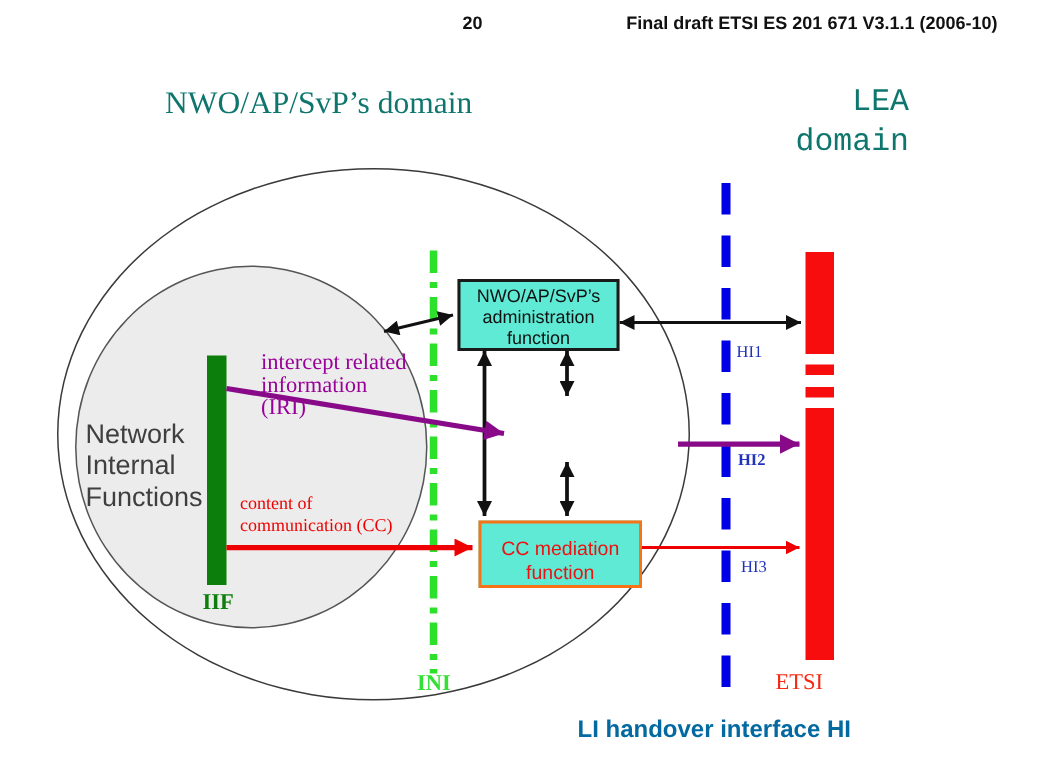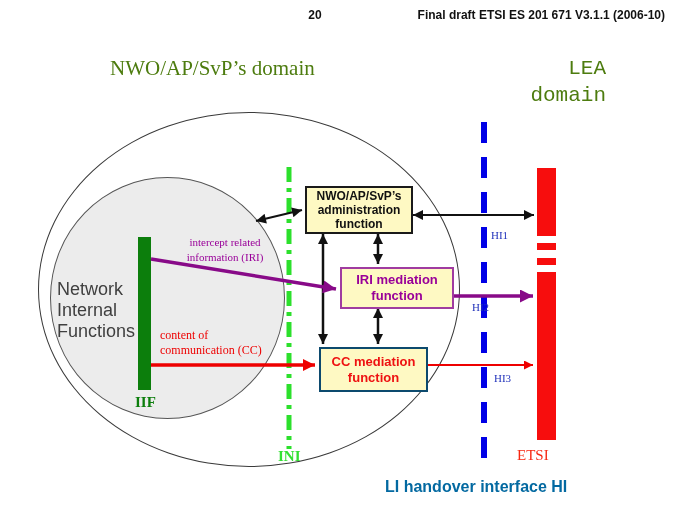--- a/index.html
+++ b/index.html
@@ -2,39 +2,39 @@
 <html><head>
 <meta charset="utf-8">
 <style>
   html,body{margin:0;padding:0;background:#fff;}
   #page{position:relative;width:700px;height:516px;background:#fff;overflow:hidden;
         font-family:"Liberation Sans",sans-serif;}
   .abs{position:absolute;}
   
   .hdr{font-weight:bold;font-size:12px;color:#111;}
   
-  .domain-title{font-family:"Liberation Serif",serif;font-size:21px;color:#4d7c0f;}
+  .domain-title{font-family:"Liberation Serif",serif;font-size:21px;color:#0f766e;}
   
   #outer-ellipse{left:38px;top:112px;width:420px;height:353px;border:1.5px solid #3a3a3a;border-radius:50%;}
   #inner-circle{left:50px;top:177px;width:233px;height:240px;background:#ececec;border:1px solid #555;border-radius:50%;}
   #green-bar{left:138px;top:237px;width:13px;height:153px;background:#0c7e0c;}
   .red-seg{left:537px;width:19px;background:#f70d0d;}
   
-  .fbox{background:#fef9c3;text-align:center;font-weight:bold;display:flex;align-items:center;justify-content:center;}
+  .fbox{background:#5eead4;text-align:center;font-weight:normal;display:flex;align-items:flex-end;justify-content:center;}
   #admin-box{left:305px;top:186px;width:104px;height:44px;border:2px solid #1a1a1a;font-size:12px;line-height:14px;color:#111;}
   #iri-box{left:340px;top:267px;width:110px;height:38px;border:2px solid #a03ca0;font-size:13px;line-height:16px;color:#990099;}
-  #cc-box{left:319px;top:347px;width:105px;height:41px;border:2px solid #0c4a6e;font-size:13px;line-height:16px;color:#ee1111;}
+  #cc-box{left:319px;top:347px;width:105px;height:41px;border:2px solid #f97316;font-size:13px;line-height:16px;color:#ee1111;}
   
   .serif{font-family:"Liberation Serif",serif;}
   #nif-label{left:57px;top:279px;width:88px;font-size:18px;line-height:21px;color:#3f3f3f;}
   #iif-label{left:135px;top:394px;font-size:15px;font-weight:bold;color:#0c7e0c;}
-  #iri-flow-label{left:174px;top:235px;width:102px;font-size:11px;line-height:15px;color:#990099;text-align:center;}
+  #iri-flow-label{left:174px;top:235px;width:102px;font-size:15px;line-height:15px;color:#990099;}
   #cc-flow-label{left:160px;top:328px;width:122px;font-size:12px;line-height:15px;color:#ee0000;}
   .hi-label{font-size:11px;color:#2233bb;}
-  #hi1{left:491px;top:229px;} #hi2{left:472px;top:301px;} #hi3{left:494px;top:372px;}
+  #hi1{left:491px;top:229px;} #hi2{left:492px;top:301px;font-weight:bold;} #hi3{left:494px;top:372px;}
   #ini-label{left:278px;top:448px;font-size:15px;font-weight:bold;color:#33e033;}
   #lemf-label{left:517px;top:447px;font-size:15px;color:#f72711;}
   #caption{left:385px;top:478px;font-size:16px;font-weight:bold;color:#0369a1;}
   svg{position:absolute;left:0;top:0;}
 </style>
 </head>
 <body>
 
 <div id="page">
 
@@ -82,23 +82,20 @@
     <line x1="151" y1="259" x2="336" y2="289" stroke="#880a88" stroke-width="3.5" marker-end="url(#mp)"></line>
     <line x1="452" y1="296" x2="533" y2="296" stroke="#880a88" stroke-width="3.5" marker-end="url(#mp)"></line>
 
     <line x1="151" y1="365" x2="315" y2="365" stroke="#ee0000" stroke-width="3.5" marker-end="url(#mr)"></line>
     <line x1="426" y1="365" x2="533" y2="365" stroke="#ee0000" stroke-width="2" marker-end="url(#mr2)"></line>
   </svg>
 
   <div class="abs fbox" id="admin-box">
     <span>NWO/AP/SvP’s administration function</span>
   </div>
-  <div class="abs fbox" id="iri-box">
-    <span>IRI mediation function</span>
-  </div>
   <div class="abs fbox" id="cc-box">
     <span>CC mediation function</span>
   </div>
 
   <div class="abs" id="nif-label">Network Internal Functions</div>
   <div class="abs serif" id="iif-label">IIF</div>
   <div class="abs serif" id="iri-flow-label">intercept related information (IRI)</div>
   <div class="abs serif" id="cc-flow-label">content of communication (CC)</div>
 
   <div class="abs serif hi-label" id="hi1">HI1</div>

